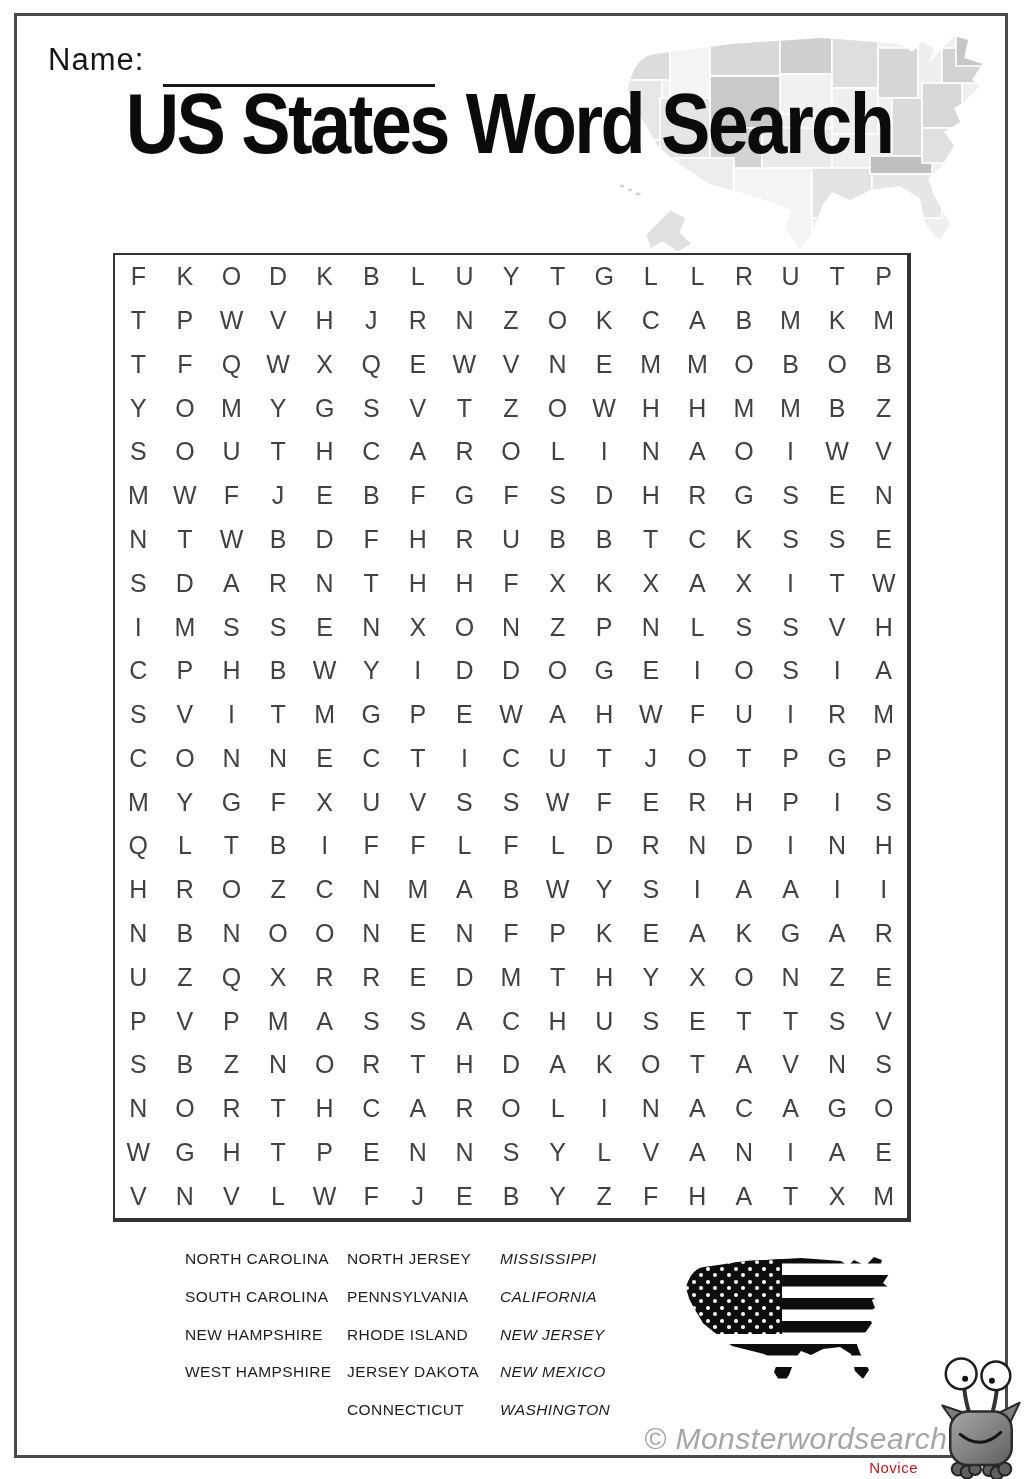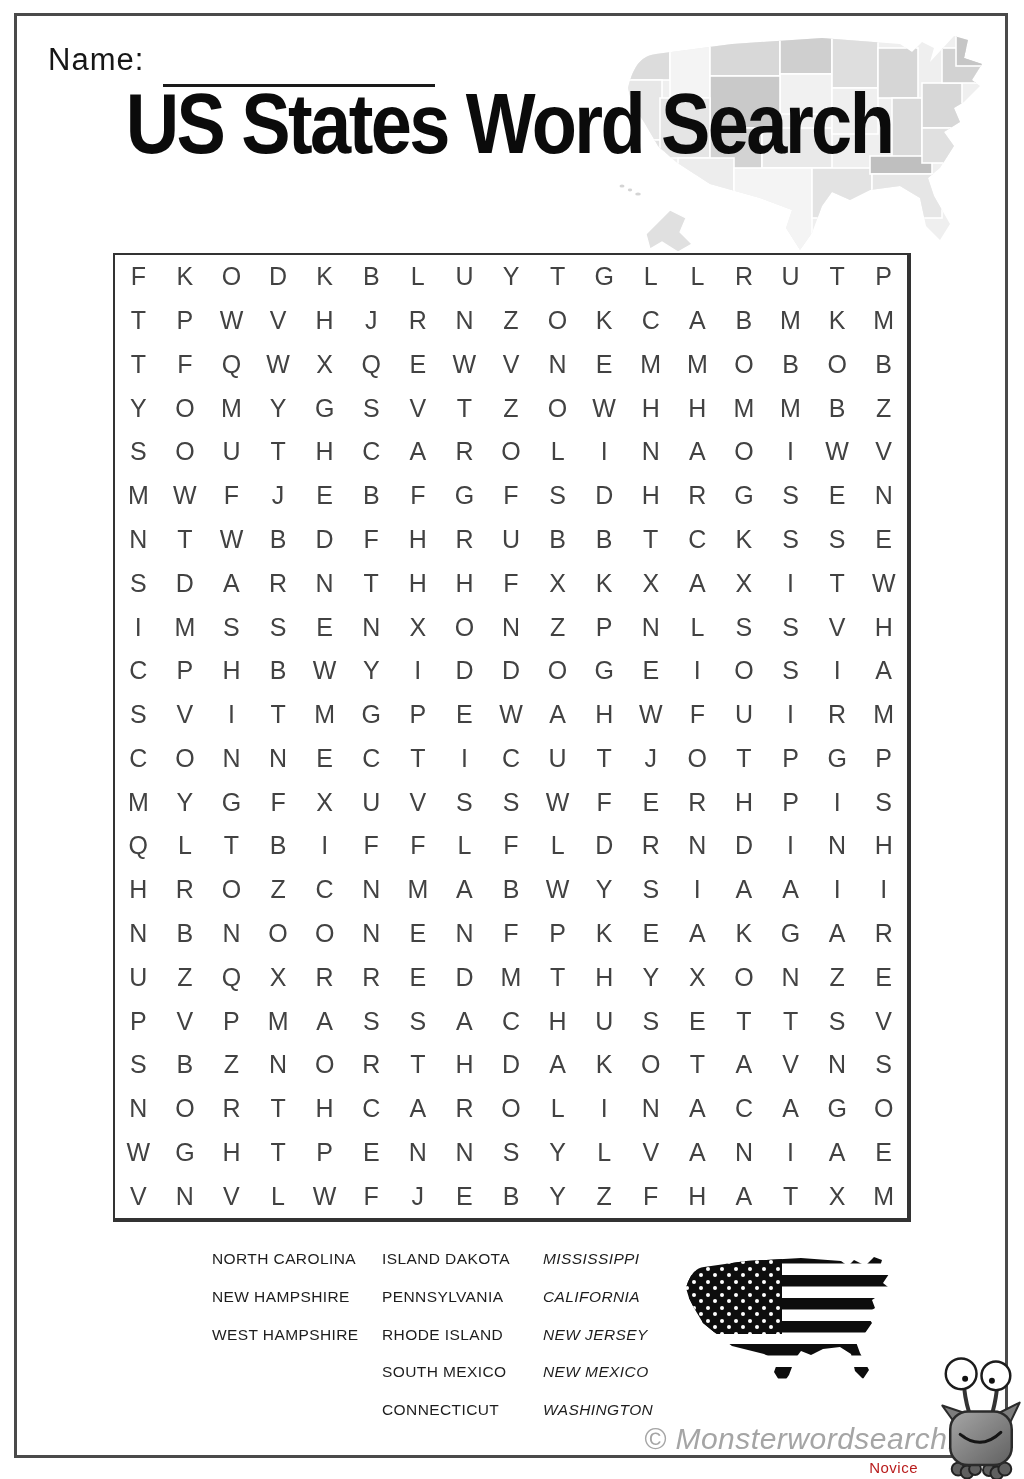--- a/index.html
+++ b/index.html
@@ -21,21 +21,21 @@
 
   .bg-map { position:absolute; left:612px; top:28px; width:400px; height:225px; z-index:1; }
 
   .grid-box { position:absolute; left:113px; top:253px; width:798px; height:969px;
               background:#fff; border:2px solid #333;
               border-right-width:4px; border-bottom-width:4px;
               display:grid; z-index:2; }
   .cell { display:flex; align-items:center; justify-content:center;
           font-size:25px; color:#424242; }
 
-  .word-list { position:absolute; left:212px; top:1240px; display:flex; z-index:2;gap:8px; }
+  .word-list { position:absolute; left:185px; top:1240px; display:flex; z-index:2; }
   .word-col { display:flex; flex-direction:column; }
   .word-col:nth-child(1){ width:162px; }
   .word-col:nth-child(2){ width:153px; }
   .word-col:nth-child(3){ width:130px;font-style:italic; }
   .word-item { height:37.8px; line-height:37.8px; font-size:15.5px; color:#1d1d1d;
                letter-spacing:0.4px; white-space:nowrap; }
 
   .flag-map { position:absolute; left:676px; top:1252px; width:226px; height:144px; z-index:2; }
 
   .copyright { position:absolute; left:644px; top:1422px; font-size:30px; font-style:italic;
@@ -470,28 +470,29 @@
       <div class="cell">H</div>
       <div class="cell">A</div>
       <div class="cell">T</div>
       <div class="cell">X</div>
       <div class="cell">M</div>
     </div>
 
   <div class="word-list">
       <div class="word-col">
         <div class="word-item">NORTH CAROLINA</div>
+        <div class="word-item">SOUTH CAROLINA</div>
         <div class="word-item">NEW HAMPSHIRE</div>
         <div class="word-item">WEST HAMPSHIRE</div>
       </div>
       <div class="word-col">
-        <div class="word-item">ISLAND DAKOTA</div>
+        <div class="word-item">NORTH JERSEY</div>
         <div class="word-item">PENNSYLVANIA</div>
         <div class="word-item">RHODE ISLAND</div>
-        <div class="word-item">SOUTH MEXICO</div>
+        <div class="word-item">JERSEY DAKOTA</div>
         <div class="word-item">CONNECTICUT</div>
       </div>
       <div class="word-col">
         <div class="word-item">MISSISSIPPI</div>
         <div class="word-item">CALIFORNIA</div>
         <div class="word-item">NEW JERSEY</div>
         <div class="word-item">NEW MEXICO</div>
         <div class="word-item">WASHINGTON</div>
       </div>
     </div>

